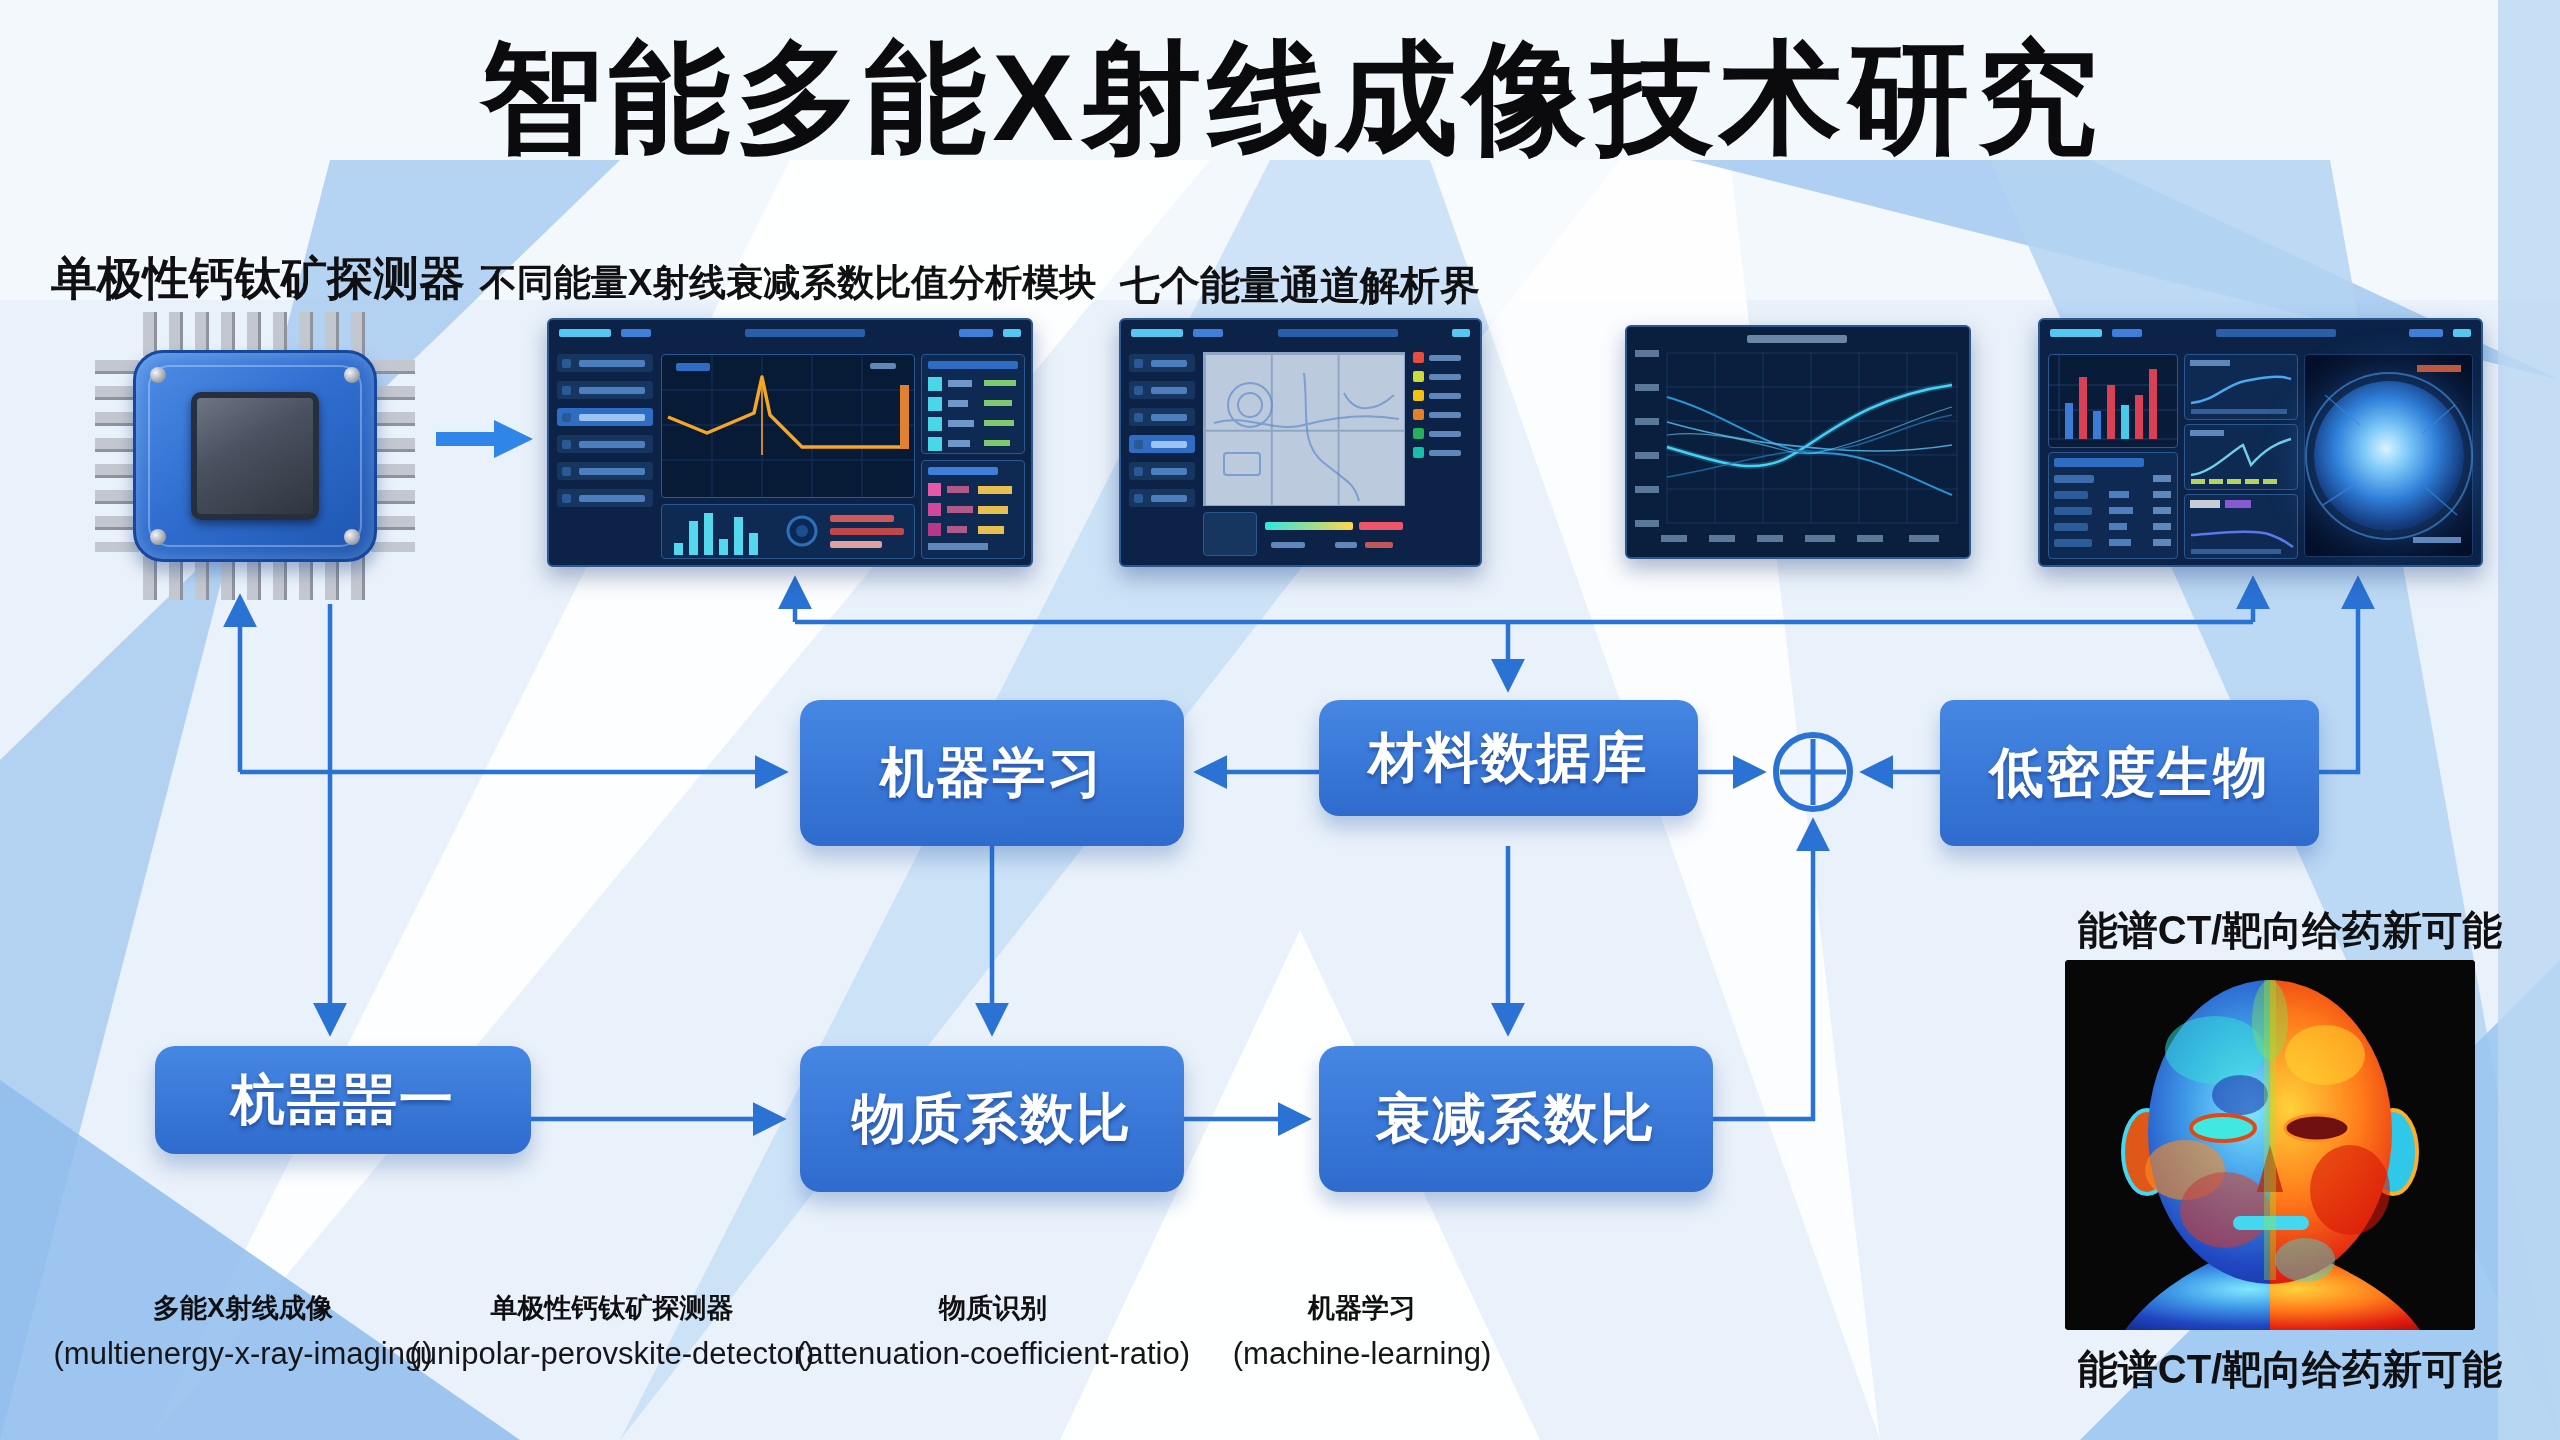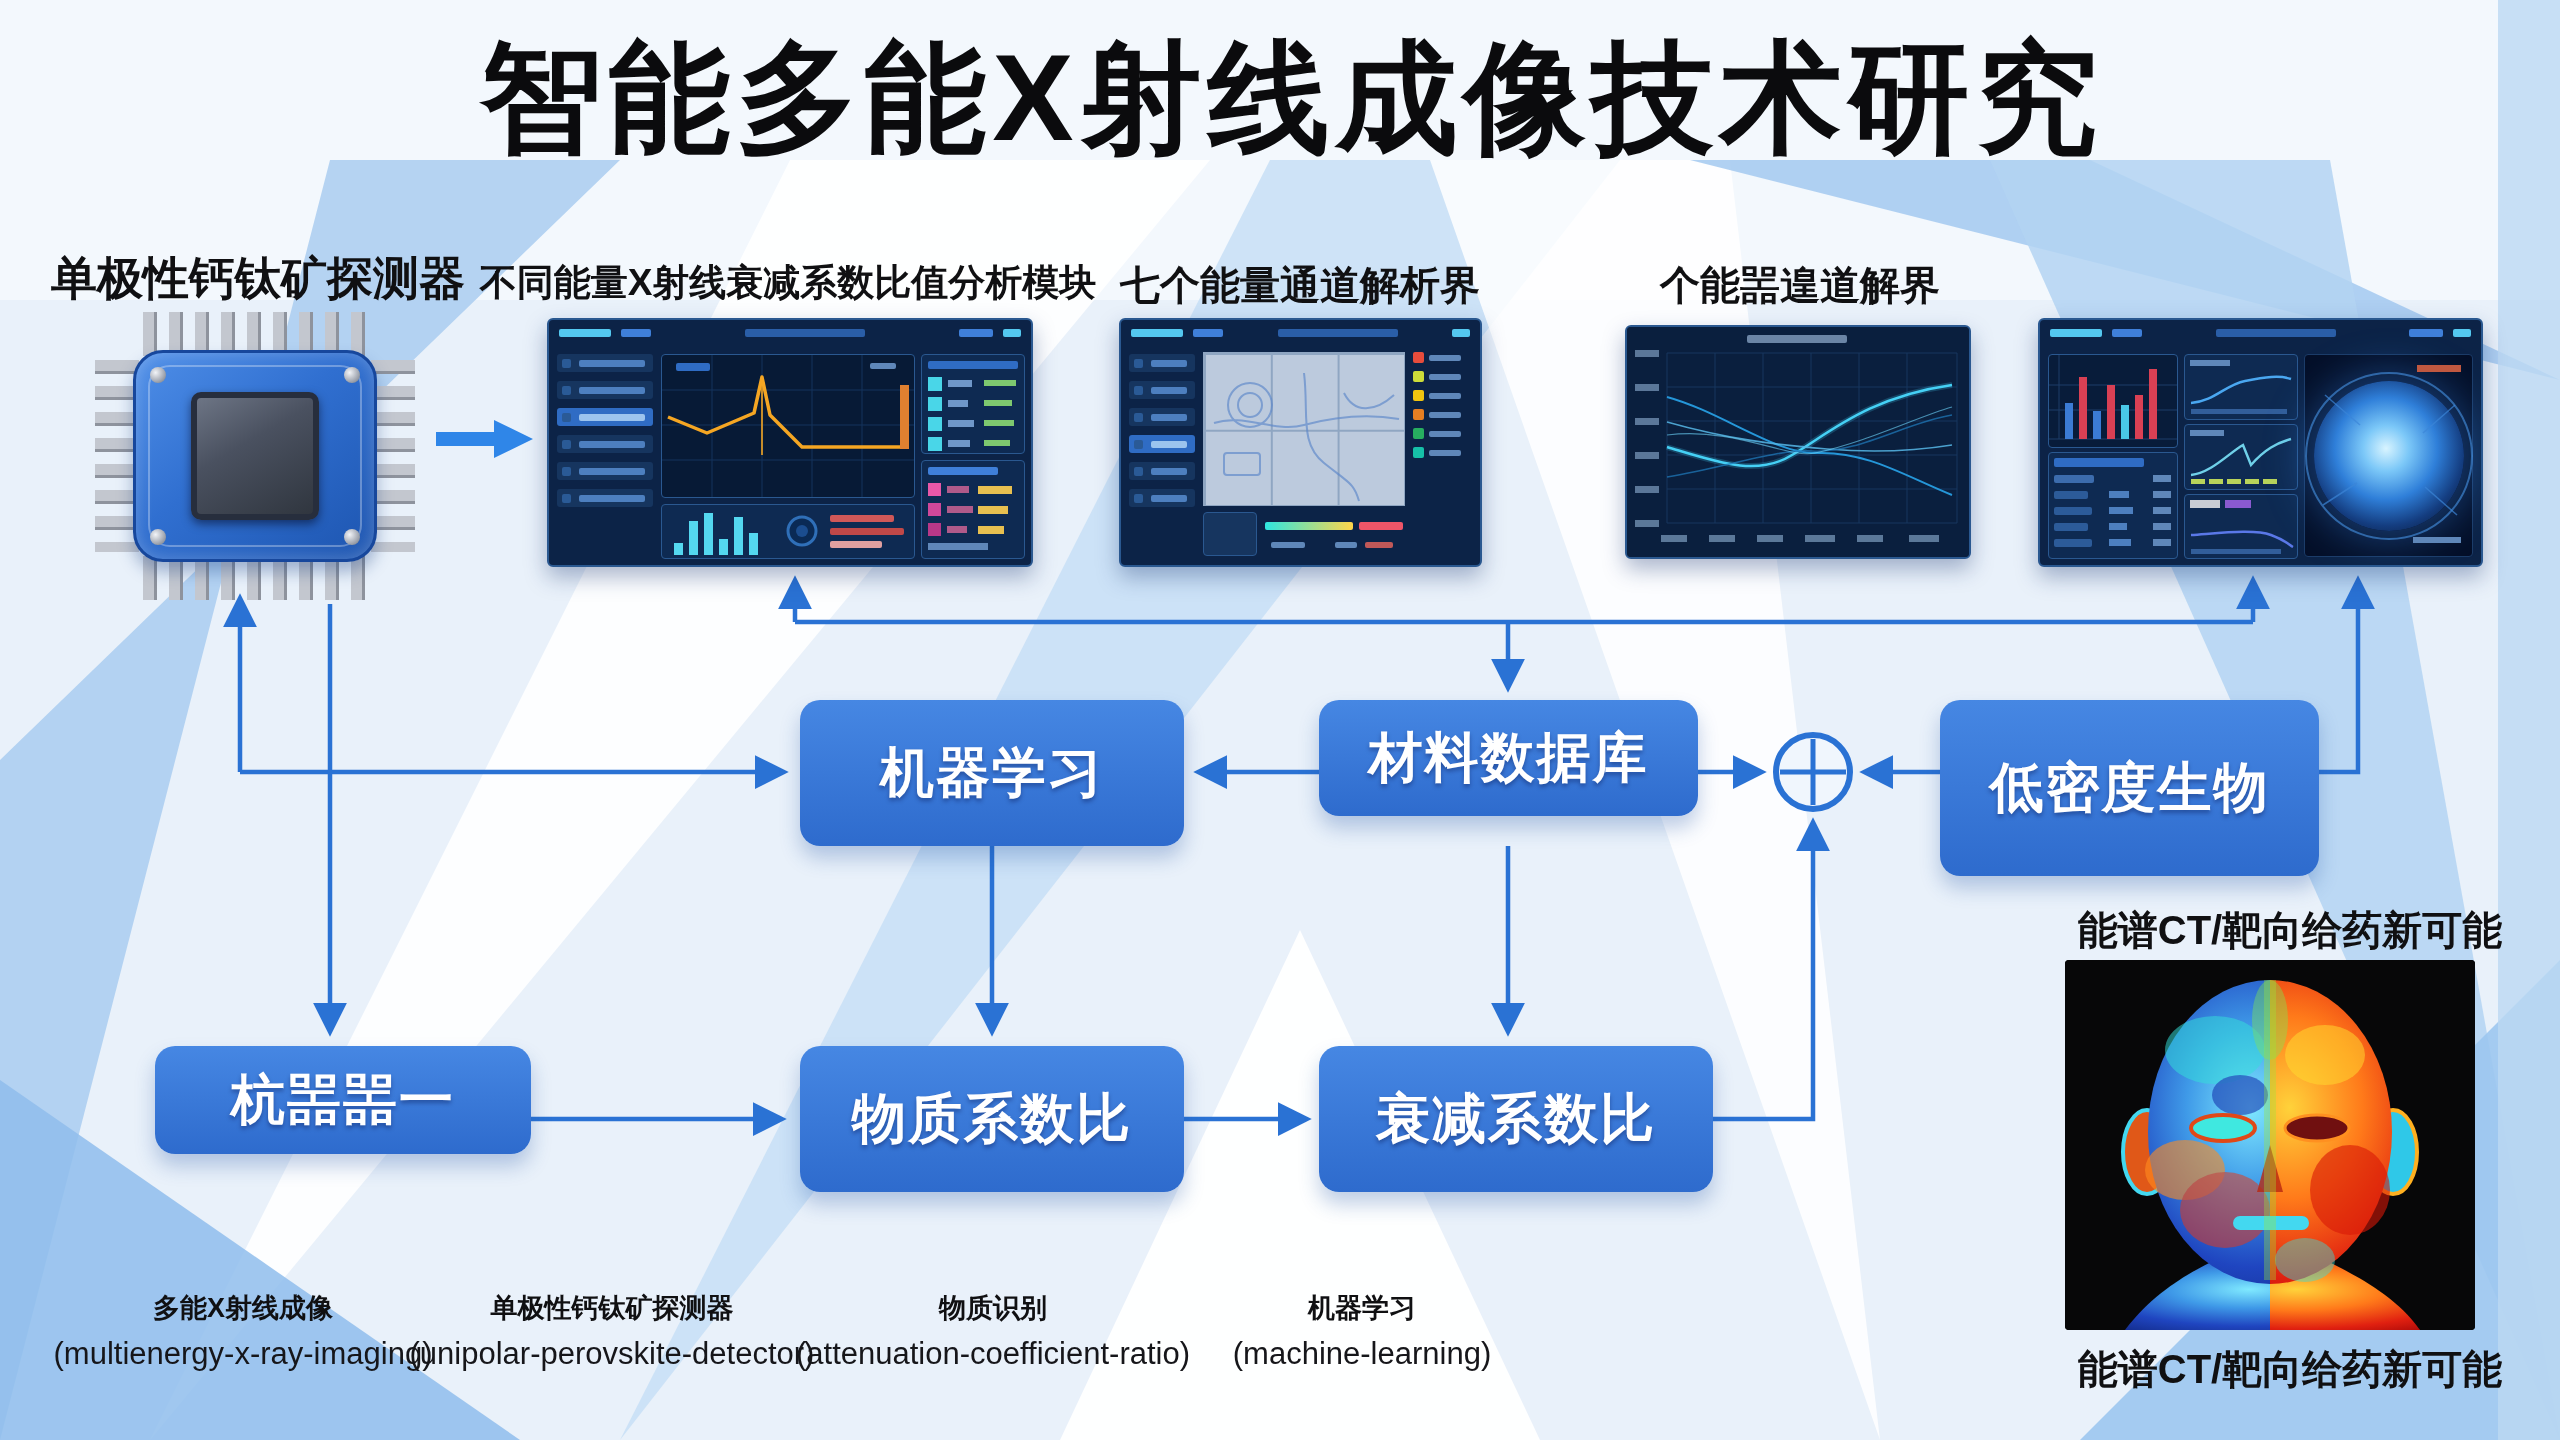--- a/index.html
+++ b/index.html
@@ -86,21 +86,21 @@
   .sphere-ring{position:absolute;left:50%;top:50%;width:164px;height:164px;transform:translate(-50%,-50%);
     border:2px solid rgba(80,160,240,.55);border-radius:50%;}
 
   
   .flow-box{position:absolute;border-radius:20px;display:flex;align-items:center;justify-content:center;
     background:linear-gradient(180deg,#4687e3 0%,#2e6bcd 100%);color:#ffffff;font-weight:900;
     font-size:54px;letter-spacing:2px;z-index:4;
     box-shadow:0 12px 20px rgba(30,80,160,.28);text-shadow:0 3px 4px rgba(0,10,60,.35);}
   .b-ml{left:800px;top:700px;width:384px;height:146px;}
   .b-mdb{left:1319px;top:700px;width:379px;height:116px;}
-  .b-ldb{left:1940px;top:700px;width:379px;height:176px;}
+  .b-ldb{left:1940px;top:700px;width:379px;height:146px;border-radius:14px;}
   .b-det{left:155px;top:1046px;width:376px;height:108px;}
   .b-mcr{left:800px;top:1046px;width:384px;height:146px;}
   .b-acr{left:1319px;top:1046px;width:394px;height:146px;}
 
   
   .connectors{position:absolute;inset:0;z-index:3;pointer-events:none;}
 
   
   .footnote{position:absolute;transform:translateX(-50%);text-align:center;z-index:5;white-space:nowrap;}
   .fn-zh{font-size:27px;font-weight:900;color:#101012;}
@@ -133,21 +133,20 @@
   <polygon points="0,1440 0,1080 520,1440" fill="#8fbdec" opacity="0.85"></polygon>
   <polygon points="2560,1440 2080,1440 2560,960" fill="#9cc6f0" opacity="0.9"></polygon>
   <rect x="2498" y="0" width="62" height="1440" fill="#bcd8f3" opacity="0.8"></rect>
 </svg>
 
 <div class="main-title">智能多能X射线成像技术研究</div>
 
 <div class="row-label lbl-1">单极性钙钛矿探测器</div>
 <div class="row-label lbl-2">不同能量X射线衰减系数比值分析模块</div>
 <div class="row-label lbl-3">七个能量通道解析界</div>
-<div class="row-label lbl-4">个能噐遑道解界</div>
 
 <div class="chip">
   <div class="pins-top"></div>
   <div class="pins-bottom"></div>
   <div class="pins-left"></div>
   <div class="pins-right"></div>
   <div class="chip-body">
     <div class="chip-plate"></div>
     <div class="screw tl"></div>
     <div class="screw tr"></div>

